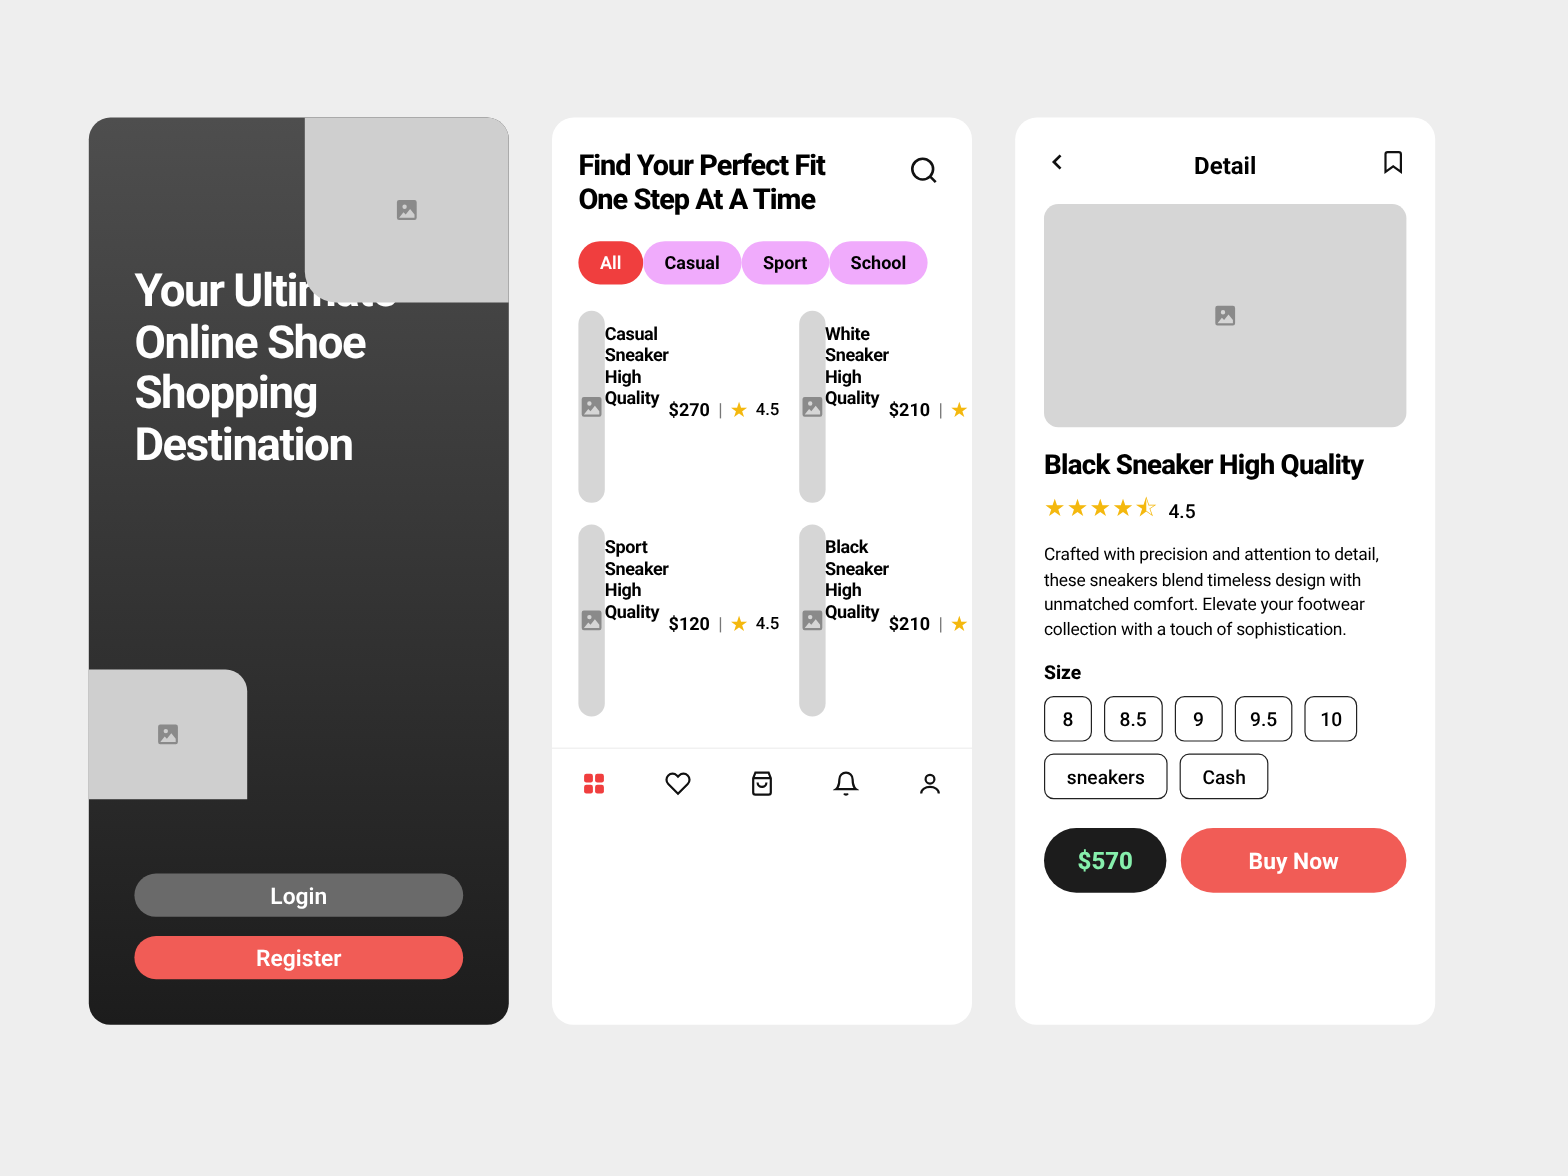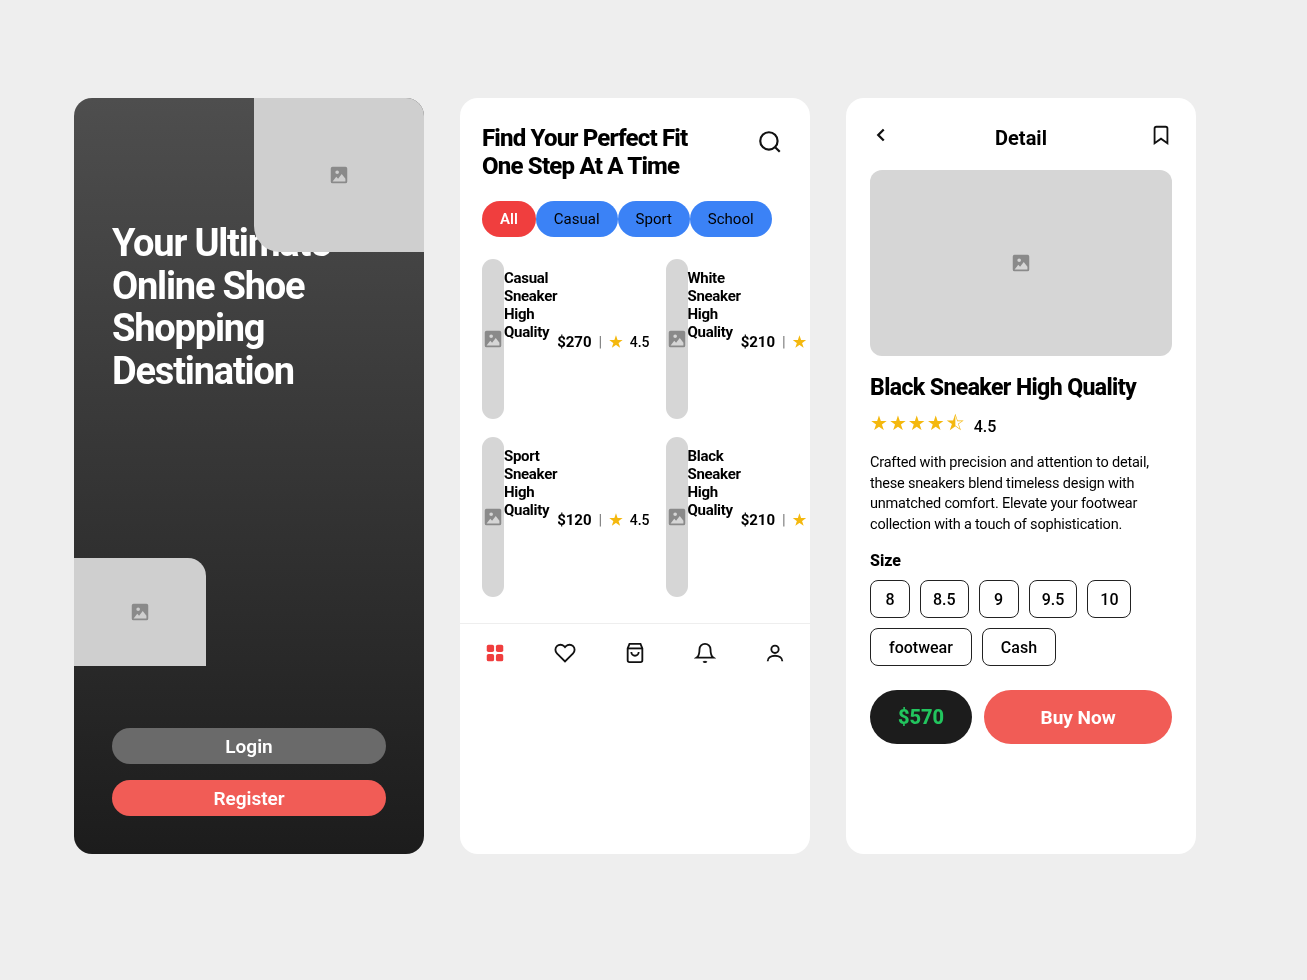--- a/index.html
+++ b/index.html
@@ -17,21 +17,21 @@
   .btn { height:36px; border:none; border-radius:28px; font-size:19px; font-weight:600; cursor:pointer; display:flex; align-items:center; justify-content:center; }
   .btn-login { background:#6a6a6a; color:#fff; }
   .btn-register { background:#f15c56; color:#fff; }
 
   
   .screen2 { padding: 26px 22px 0 22px; display:flex; flex-direction:column; }
   .s2-head { display:flex; align-items:flex-start; justify-content:space-between; }
   .s2-title { font-size:24px; font-weight:800; line-height:1.18; letter-spacing:-0.8px; }
   .search-icon { width:36px; height:36px; display:flex; align-items:center; justify-content:center; }
   .chips { display:flex; margin-top:20px; flex-wrap:wrap;}
-  .chip { padding:9px 18px; border-radius:20px; font-size:15px; font-weight:400; background:#3b82f6; cursor:pointer; }
+  .chip { padding:9px 18px; border-radius:20px; font-size:15px; font-weight:700; background:#f0abfc; cursor:pointer; }
   .chip.active { background:#f03e3e; color:#fff; font-weight:600;}
   .grid { display:grid; grid-template-columns:1fr 1fr; gap:18px 16px; margin-top:22px; }
   .card { display:flex; }
   .thumb { background:#d6d6d6; border-radius:12px; height:160px; display:flex; align-items:center; justify-content:center; }
   .pname { font-size:15px; font-weight:700; line-height:1.2; margin-top:10px; letter-spacing:-0.3px;}
   .prow { display:flex; align-items:center; gap:7px; margin-top:6px; font-size:15px; font-weight:700;}
   .sep { color:#777; font-weight:400;}
   .star { color:#f4b80e; font-size:15px;}
   .rate { font-weight:500; font-size:14px;}
   .tabbar { margin:26px -22px 0 -22px; height:60px; background:#fff; border-top:1px solid #eee; display:flex; align-items:center; justify-content:space-around; }
@@ -44,21 +44,21 @@
   .big-thumb { margin-top:20px; height:186px; background:#d6d6d6; border-radius:12px; display:flex; align-items:center; justify-content:center;}
   .dname { font-size:23px; font-weight:800; margin-top:18px; letter-spacing:-0.6px;}
   .drating { display:flex; align-items:center; gap:8px; margin-top:8px;}
   .drating .stars { color:#f4b80e; font-size:20px; letter-spacing:1px;}
   .drating .val { font-size:16px; font-weight:500;}
   .ddesc { font-size:14.5px; line-height:1.42; margin-top:10px; letter-spacing:-0.2px;}
   .section-label { font-size:16px; font-weight:800; margin-top:16px;}
   .opts { display:flex; gap:10px; margin-top:10px; flex-wrap:wrap;}
   .opt { height:38px; min-width:40px; padding:0 12px; border:1.5px solid #222; border-radius:8px; display:flex; align-items:center; justify-content:center; font-size:16px; font-weight:500; cursor:pointer;}
   .cta-row { display:flex; gap:12px; margin-top:24px; }
-  .price-pill { background:#1c1c1c; color:#22c55e; border-radius:30px; padding:0 28px; height:54px; display:flex; align-items:center; font-size:20px; font-weight:800;}
+  .price-pill { background:#1c1c1c; color:#86efac; border-radius:30px; padding:0 28px; height:54px; display:flex; align-items:center; font-size:20px; font-weight:800;}
   .buy-btn { flex:1; background:#f15c56; color:#fff; border:none; border-radius:30px; height:54px; font-size:19px; font-weight:700; cursor:pointer;}
 
   .ph-icon svg{ width:22px; height:22px; fill:#8a8a8a;}
 </style>
 </head>
 <body>
 
 <div class="stage">
 
   <div class="phone screen1">
@@ -219,21 +219,21 @@
     <div class="ddesc">Crafted with precision and attention to detail, these sneakers blend timeless design with unmatched comfort. Elevate your footwear collection with a touch of sophistication.</div>
     <div class="section-label">Size</div>
     <div class="opts" id="sizes">
         <div class="opt">8</div>
         <div class="opt">8.5</div>
         <div class="opt">9</div>
         <div class="opt">9.5</div>
         <div class="opt">10</div>
       </div>
     <div class="opts" id="payopts">
-        <div class="opt" style="padding: 0px 18px;">footwear</div>
+        <div class="opt" style="padding: 0px 18px;">sneakers</div>
         <div class="opt" style="padding: 0px 18px;">Cash</div>
       </div>
     <div class="cta-row">
       <div class="price-pill">$570</div>
       <button class="buy-btn">Buy Now</button>
     </div>
   </div>
 
 </div>
 

